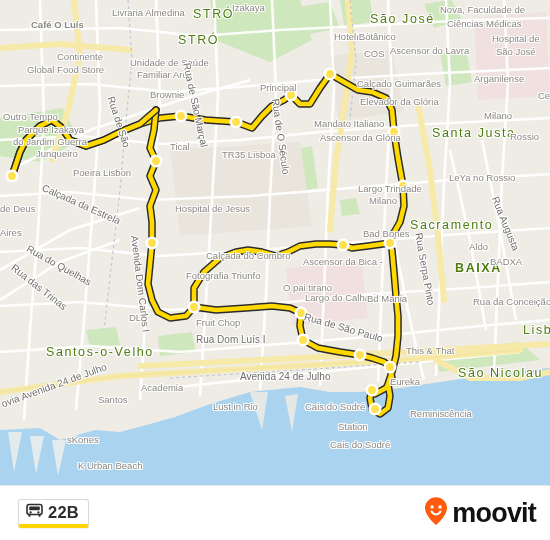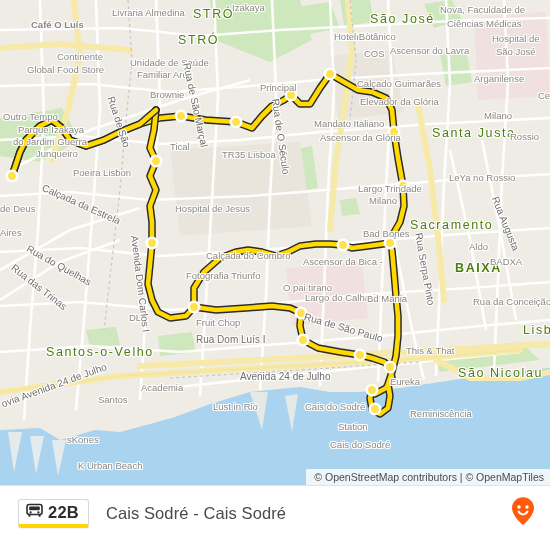--- a/index.html
+++ b/index.html
@@ -344,45 +344,44 @@
         <div class="maplabel lbl-street" style="left: 16px; top: 262px; transform: rotate(38deg); transform-origin: left top;">Rua das Trinas</div>
         <div class="maplabel lbl-street" style="left: 140px; top: 235px; transform: rotate(83deg); transform-origin: left top;">Avenida Dom Carlos I</div>
         <div class="maplabel lbl-street" style="left: 424px; top: 232px; transform: rotate(80deg); transform-origin: left top;">Rua Serpa Pinto</div>
         <div class="maplabel lbl-street" style="left: 500px; top: 195px; transform: rotate(68deg); transform-origin: left top;">Rua Augusta</div>
         <div class="maplabel lbl-street" style="left: 306px; top: 311px; transform: rotate(16deg); transform-origin: left top;">Rua de São Paulo</div>
         <div class="maplabel lbl-street" style="left: 196px; top: 334px; transform-origin: left top;">Rua Dom Luís I</div>
         <div class="maplabel lbl-street" style="left: 240px; top: 371px; transform-origin: left top;">Avenida 24 de Julho</div>
         <div class="maplabel lbl-street" style="left: 0px; top: 399px; transform: rotate(-20deg); transform-origin: left top;">ovia Avenida 24 de Julho</div>
       </div>
 
-    <div id="attribution">© OpenStreetMap contributors | © OpenMapTiles</div>
   </div>
 
   <div id="footer">
 
     <div id="route-badge">
       <span class="bus-ico">
         <svg width="17" height="15" viewBox="0 0 17 15">
           <rect x="1" y="1.5" width="15" height="10" rx="2.2" fill="none" stroke="#2d2d2d" stroke-width="1.6"></rect>
           <rect x="3.2" y="3.6" width="10.6" height="3.6" rx="0.8" fill="#2d2d2d"></rect>
           <circle cx="4.6" cy="9.4" r="1.15" fill="#2d2d2d"></circle>
           <circle cx="12.4" cy="9.4" r="1.15" fill="#2d2d2d"></circle>
           <rect x="2.4" y="11.5" width="2" height="2.2" rx="0.6" fill="#2d2d2d"></rect>
           <rect x="12.6" y="11.5" width="2" height="2.2" rx="0.6" fill="#2d2d2d"></rect>
         </svg>
       </span>
       <span id="route-number">22B</span>
     </div>
 
-    <span id="route-title">Cais Sodré - Cais Sodré</span>
 
     <div id="brand">
       <span>
         <svg width="26" height="30" viewBox="0 0 26 30">
           <path d="M13 1.2C6.9 1.2 2 6 2 12c0 7.4 9.3 15.6 10.3 16.5a1 1 0 0 0 1.4 0C14.7 27.6 24 19.4 24 12 24 6 19.1 1.2 13 1.2z" fill="#ff5b0d"></path>
           <circle cx="9" cy="11" r="1.7" fill="#ffffff"></circle>
           <circle cx="17" cy="11" r="1.7" fill="#ffffff"></circle>
           <path d="M8.6 15.6c1 1.8 2.6 2.8 4.4 2.8s3.4-1 4.4-2.8" fill="none" stroke="#ffffff" stroke-width="2" stroke-linecap="round"></path>
         </svg>
       </span>
+      <span id="brand-name">moovit</span>
     </div>
   </div>
 </div>
 
 </body></html>

